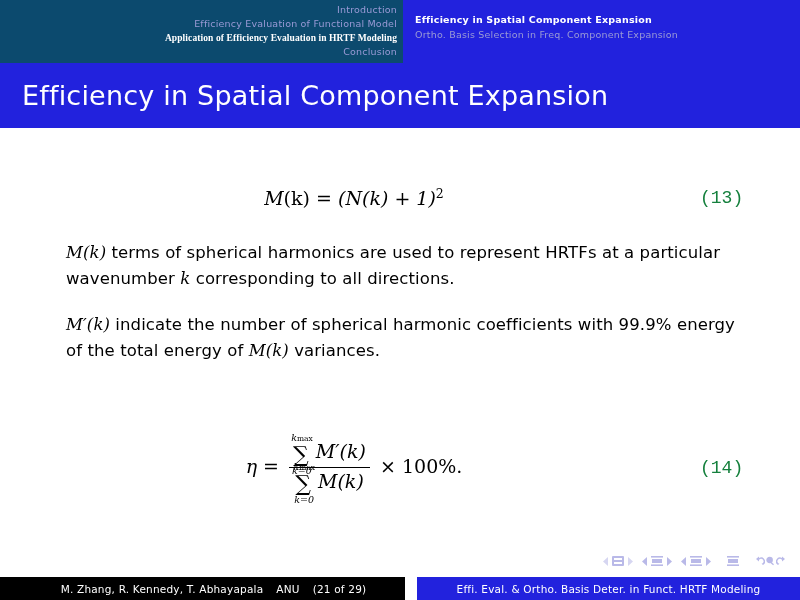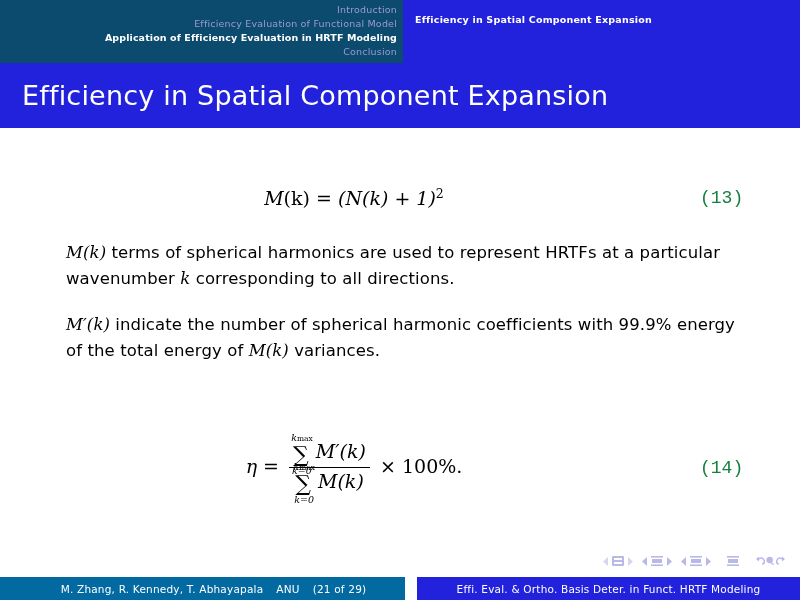--- a/index.html
+++ b/index.html
@@ -50,20 +50,21 @@
     font-size: 9.5px;
     line-height: 14px;
     letter-spacing: 0.2px;
     color: #9a9ad6;
     white-space: nowrap;
   }
   .nav-item.active {
     color: #ffffff;
     font-weight: bold;
     letter-spacing: 0.1px;
+    font-family: Liberation Serif, serif;
   }
   .sub-item {
     font-size: 9.5px;
     line-height: 15px;
     letter-spacing: 0.2px;
     color: #9a9ad6;
     white-space: nowrap;
   }
   .sub-item.active {
     color: #ffffff;
@@ -207,21 +208,21 @@
   
   .footline {
     position: absolute;
     left: 0; top: 577px;
     width: 800px;
     height: 23px;
     display: flex;
   }
   .foot-left {
     width: 400px;
-    background: #0369a1;
+    background: #000000;
     color: #ffffff;
     display: flex;
     align-items: center;
     justify-content: center;
     font-size: 10.5px;
     letter-spacing: 0.2px;
     white-space: nowrap;
     padding-left: 22px;
   }
   .foot-right {
@@ -243,20 +244,21 @@
 
 <div class="headline">
   <div class="head-left">
     <div class="nav-item">Introduction</div>
     <div class="nav-item">Efficiency Evaluation of Functional Model</div>
     <div class="nav-item active">Application of Efficiency Evaluation in HRTF Modeling</div>
     <div class="nav-item">Conclusion</div>
   </div>
   <div class="head-right">
     <div class="sub-item active">Efficiency in Spatial Component Expansion</div>
+    <div class="sub-item">Ortho. Basis Selection in Freq. Component Expansion</div>
   </div>
 </div>
 
 <div class="titlebar">
   <div class="frametitle">Efficiency in Spatial Component Expansion</div>
 </div>
 
 <div class="slide-body">
 
   <div class="eq-row" style="top: 58px;">

